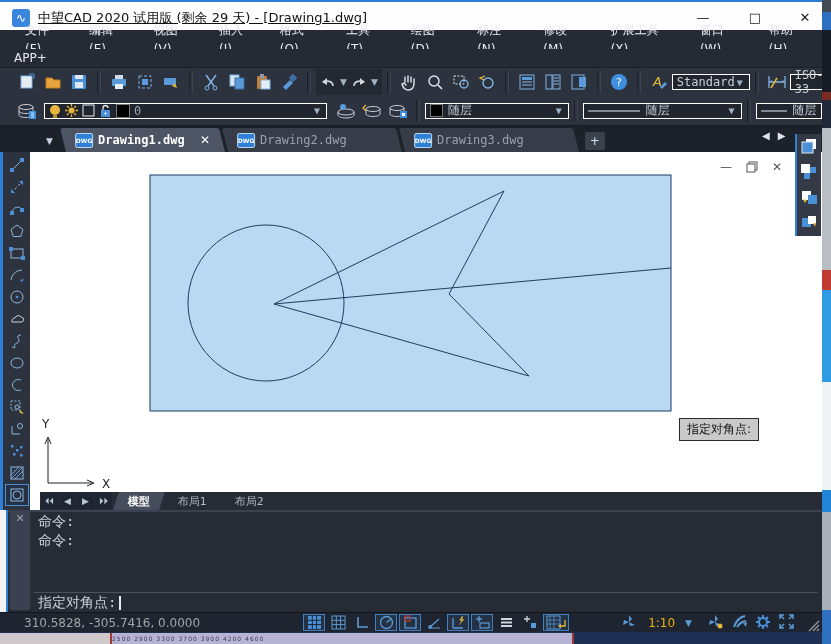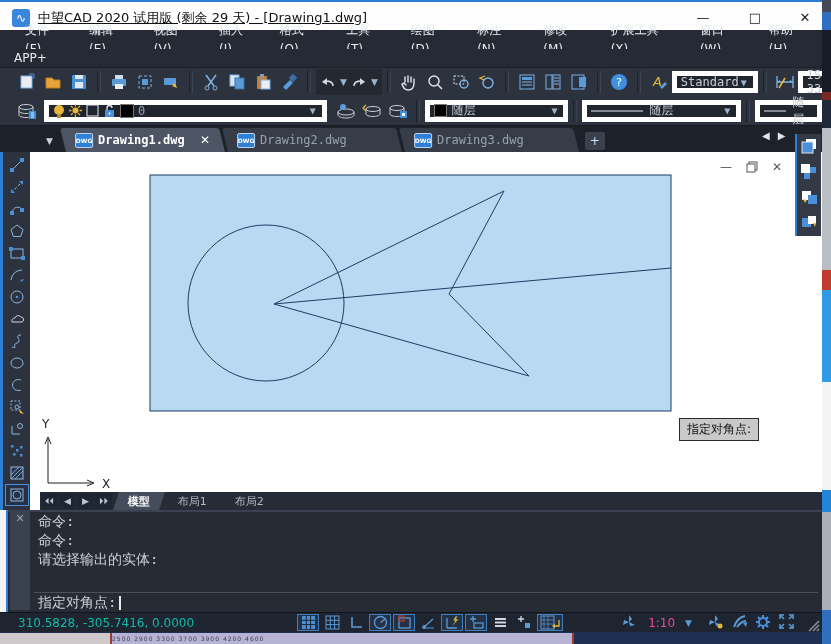--- a/index.html
+++ b/index.html
@@ -17,21 +17,21 @@
   .menu-item{color:#e8eaee;font-size:12px;padding:0 11px;line-height:19px;}
   #approw{left:0;top:49px;width:822px;height:19px;background:#252a34;color:#e8eaee;font-size:12px;line-height:19px;padding-left:14px;box-sizing:border-box;border-bottom:1px solid #1b1f28;}
   
   .tbrow{left:0;width:822px;background:#2d333e;display:flex;align-items:center;box-sizing:border-box;}
   #toolbar1{top:68px;height:28px;padding-left:14px;}
   #toolbar2{top:96px;height:30px;padding-left:14px;border-bottom:1px solid #171b23;}
   .tbtn{width:26px;height:24px;display:flex;align-items:center;justify-content:center;flex:0 0 auto;}
   .tsep{width:2px;height:22px;border-left:1px solid #1c212b;border-right:1px solid #3d4450;margin:0 5px;flex:0 0 auto;}
   .undo-group{background:#232831;border-radius:2px;display:flex;align-items:center;height:26px;padding:0 2px;}
   .caret{color:#9fb3c8;font-size:9px;margin:0 2px;}
-  .ddown{background:#20252e;border:5px solid #ffffff;height:22px;display:flex;align-items:center;
+  .ddown{background:#20252e;border:1px solid #ffffff;height:16px;display:flex;align-items:center;
          color:#c9ced6;font-size:12px;font-family:"DejaVu Sans Mono","Liberation Mono",monospace;
          padding:0 4px;box-sizing:border-box;justify-content:space-between;}
   .ddown .caret{font-size:10px;}
   
   #tabbar{left:0;top:126px;width:822px;height:26px;background:#1d212a;display:flex;align-items:flex-end;}
   .dtab{height:24px;display:flex;align-items:center;gap:5px;padding:0 12px;position:relative;transform:skewX(14deg);border-radius:3px 3px 0 0;margin-right:3px;}
   .dtab>*{transform:skewX(-14deg);}
   .dtab.active{background:#4d5565;}
   .dtab.inactive{background:#363c48;}
   .dtab .lbl{font-size:12px;font-family:"DejaVu Sans Mono","Liberation Mono",monospace;}
@@ -62,24 +62,24 @@
   
   #cmd{left:0;top:510px;width:822px;height:102px;background:#262b34;box-sizing:border-box;border-top:2px solid #3a4150;}
   #cmd-sliver{left:0;top:510px;width:8px;height:102px;background:#f2f3f5;border-right:2px solid #2f7fd6;box-sizing:border-box;}
   #cmd-gutter{left:10px;top:512px;width:20px;height:98px;background:#3a4150;color:#9aa2ad;font-size:11px;text-align:center;}
   #cmd-text{left:38px;top:512px;width:780px;font-family:"DejaVu Sans Mono","Liberation Mono",monospace;color:#ccd2da;font-size:14px;line-height:19px;}
   #cmd-sep{left:34px;top:592px;width:784px;border-top:1px solid #4a515e;}
   #cmd-prompt{left:38px;top:594px;font-family:"DejaVu Sans Mono","Liberation Mono",monospace;color:#ccd2da;font-size:14px;}
   .cursor{display:inline-block;width:2px;height:14px;background:#e8eaee;vertical-align:middle;margin-left:3px;}
   
   #statusbar{left:0;top:612px;width:822px;height:20px;background:#1e2530;display:flex;align-items:center;box-sizing:border-box;border-top:1px solid #11151d;}
-  #coords{color:#14b8a6;font-size:12px;margin-left:18px;width:230px;}
+  #coords{color:#a3a3a3;font-size:12px;margin-left:24px;width:230px;}
   .sicon{width:22px;height:17px;display:flex;align-items:center;justify-content:center;box-sizing:border-box;margin:0 1px;}
   .sicon.active{border:1px solid #3f7fbf;background:#253246;}
-  #scale-text{color:#ec4899;font-size:12px;margin:0 4px;}
+  #scale-text{color:#eab308;font-size:12px;margin:0 4px;}
   
   #right-sliver{left:822px;top:0;width:9px;height:644px;}
   #bottombar{left:0;top:632px;width:831px;height:12px;background:#1d3054;}
   #ruler{left:110px;top:633px;width:460px;height:11px;background:#b7b3d4;border-left:2px solid #a23a33;border-right:2px solid #a23a33;
          color:#3c3c55;font-size:6px;line-height:11px;white-space:nowrap;overflow:hidden;letter-spacing:1px;}
   #bl-gray{left:0;top:633px;width:110px;height:11px;background:#cfc9cb;border-right:1px solid #8a8a8a;}
   svg{display:block;}
 </style>
 </head>
 <body>
@@ -543,21 +543,20 @@
 </div>
 
 <div id="cmd" class="abs"></div>
 <div id="cmd-sliver" class="abs"></div>
 <div id="cmd-gutter" class="abs">
   <span>✕</span>
 </div>
 <div id="cmd-text" class="abs">
   <div>命令:</div>
   <div>命令:</div>
-  <div>请选择输出的实体:</div>
 </div>
 <div id="cmd-sep" class="abs"></div>
 <div id="cmd-prompt" class="abs">
   <span>指定对角点:</span><span class="cursor"></span>
 </div>
 
 <div id="statusbar" class="abs">
   <div id="coords">310.5828, -305.7416, 0.0000</div>
   <div style="width:48px;"></div>
   <div class="sicon active">

